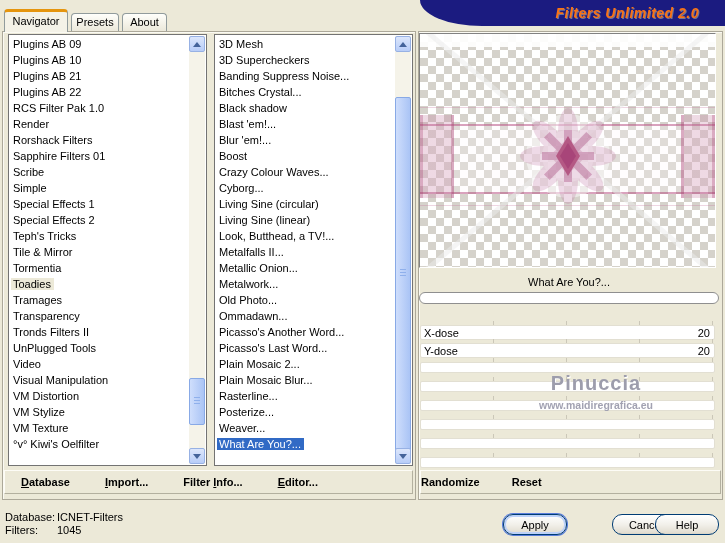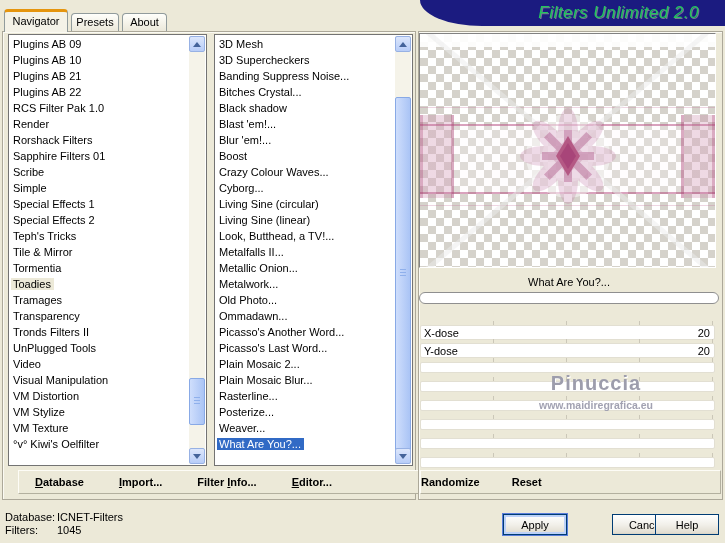--- a/index.html
+++ b/index.html
@@ -9,21 +9,21 @@
     font-family:"Liberation Sans",sans-serif;font-size:11px;color:#000;
   }
   
   .banner{
     position:absolute;left:420px;top:0;width:305px;height:26px;
     background:#1b1b80;border-bottom-left-radius:62px 26px;
     display:flex;align-items:center;justify-content:flex-end;
     padding-right:26px;box-sizing:border-box;
   }
   .banner .title{
-    color:#22c55e;font-style:italic;font-weight:normal;font-size:17px;letter-spacing:.5px;
+    color:#f97316;font-style:italic;font-weight:bold;font-size:14px;letter-spacing:.5px;
     text-shadow:1px 1px 0 rgba(130,130,150,.85);white-space:nowrap;
   }
   
   .tab{position:absolute;box-sizing:border-box;border:1px solid #919b9c;border-bottom:none;
        border-radius:4px 4px 0 0;text-align:center;z-index:3;}
   .tab .tlbl{display:block;}
   .tab.active{
     left:4px;top:9px;width:64px;height:23px;
     background:#f4f2e7;border-top:3px solid #e5950e;
     padding-top:3px;
@@ -73,21 +73,21 @@
     background:repeating-linear-gradient(180deg,#8fb0ec 0 1px,transparent 1px 3px);
   }
   .cat .thumb{top:342px;height:47px;}
   .flt .thumb{top:61px;height:354px;}
   
   .tbar{
     position:absolute;height:24px;box-sizing:border-box;background:#ece9d8;
     border:1px solid;border-color:#fdfcf6 #b3b09f #b3b09f #fdfcf6;
     display:flex;align-items:center;font-weight:bold;
   }
-  .tbar.lft{left:1px;top:438px;width:409px;padding-left:16px;gap:35px;margin-left:14px;}
+  .tbar.lft{left:1px;top:438px;width:409px;padding-left:16px;gap:35px;}
   .tbar.rgt{left:1px;top:438px;width:301px;gap:32px;padding-right:28px;}
   .tbtn{cursor:default;white-space:nowrap;}
   .u{text-decoration:underline;}
   
   .preview{
     position:absolute;left:0;top:1px;width:297px;height:235px;box-sizing:border-box;
     border:1px solid;border-color:#828282 #fff #fff #828282;
     background-color:#fff;
     background-image:conic-gradient(#d5d2cb 90deg,transparent 90deg 180deg,#d5d2cb 180deg 270deg,transparent 270deg);
     background-size:16px 16px;overflow:hidden;
@@ -128,21 +128,21 @@
   .wm-url{
     position:absolute;left:92px;top:367px;width:170px;text-align:center;
     font-size:10.5px;font-weight:bold;color:#a2a2b2;z-index:2;
   }
   
   .status{position:absolute;left:5px;top:511px;line-height:13px;}
   .srow{display:flex;}
   .slab{width:52px;display:inline-block;}
   .btn-xp{
     position:absolute;top:514px;height:21px;box-sizing:border-box;
-    border:1px solid #003c74;border-radius:0;font-size:11px;
+    border:1px solid #003c74;border-radius:10px;font-size:11px;
     background:linear-gradient(180deg,#ffffff,#f2f0ea 50%,#e2ded2 92%,#d6d2c4);
     display:flex;align-items:center;justify-content:center;cursor:default;
   }
   .btn-apply{left:503px;width:64px;box-shadow:0 0 0 1px #5a7edc,inset 0 0 0 2px #bcd1f8;}
   .btn-cancel{left:612px;width:68px;}
   .btn-help{left:655px;width:64px;}
 </style>
 </head>
 <body>
 

